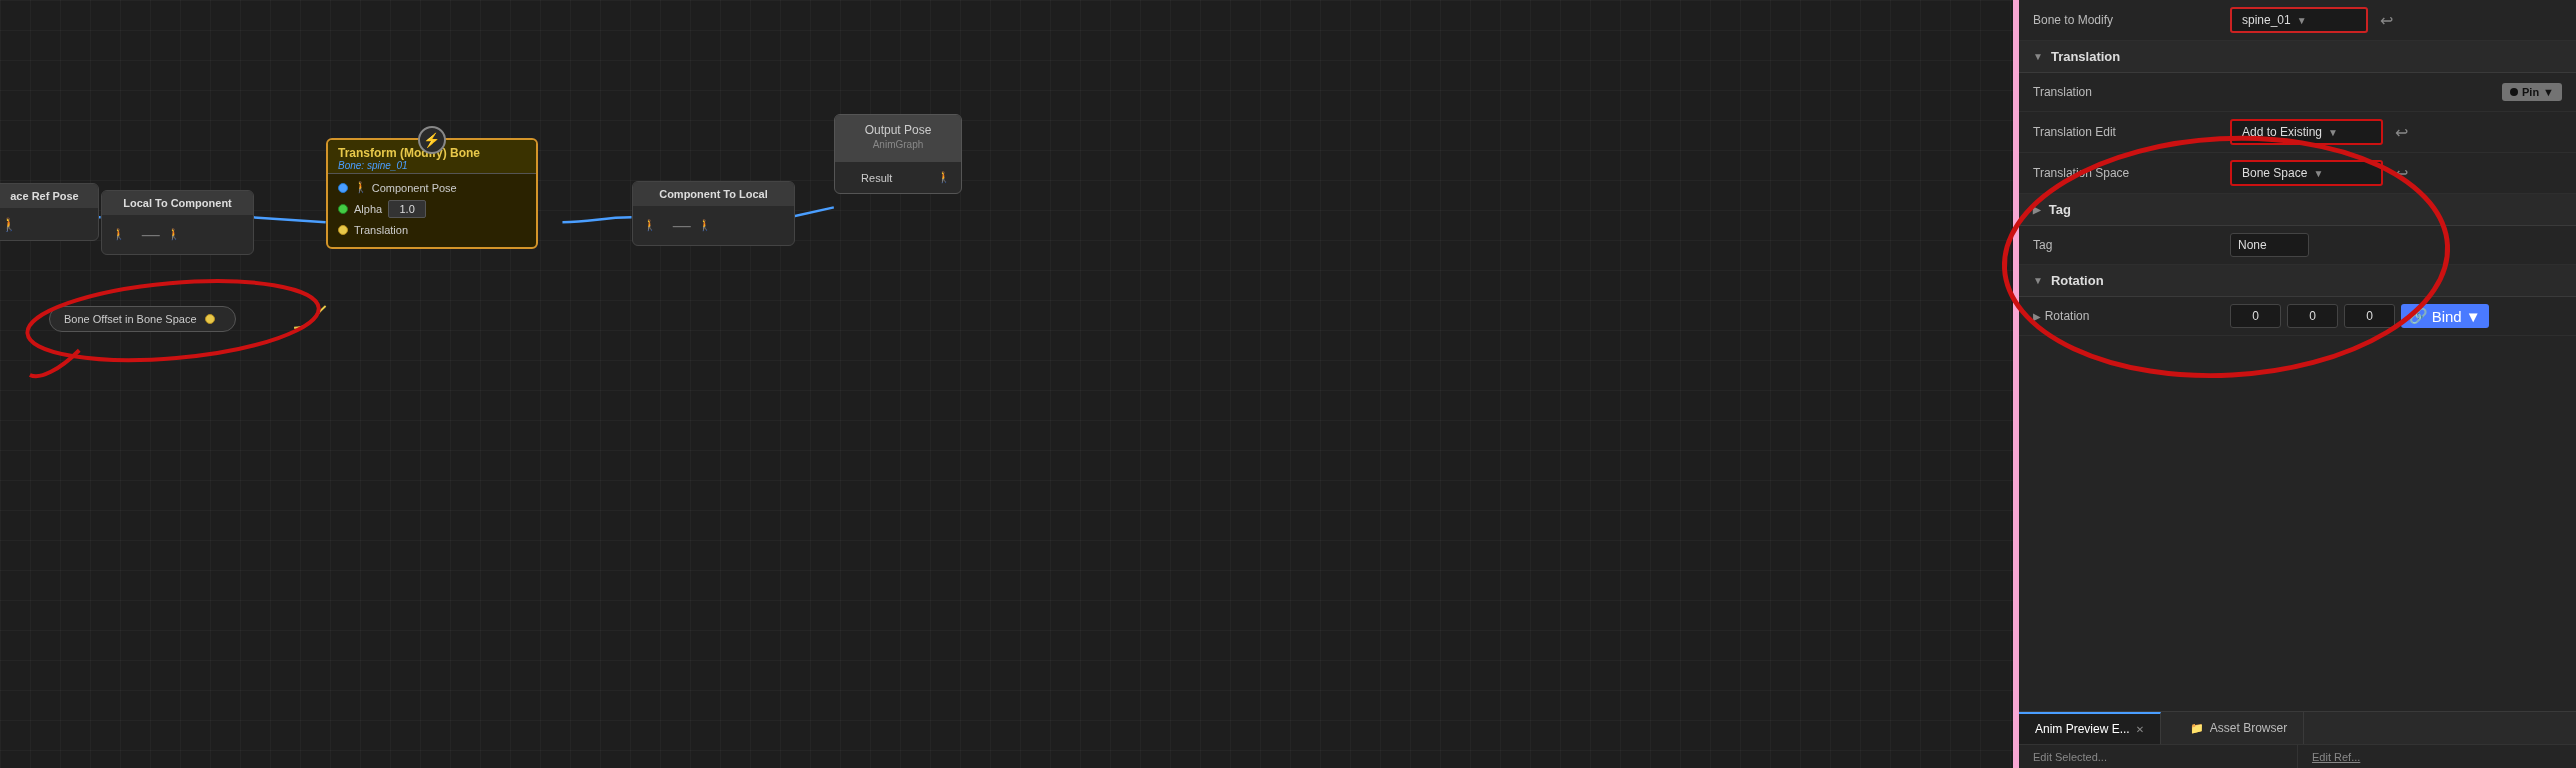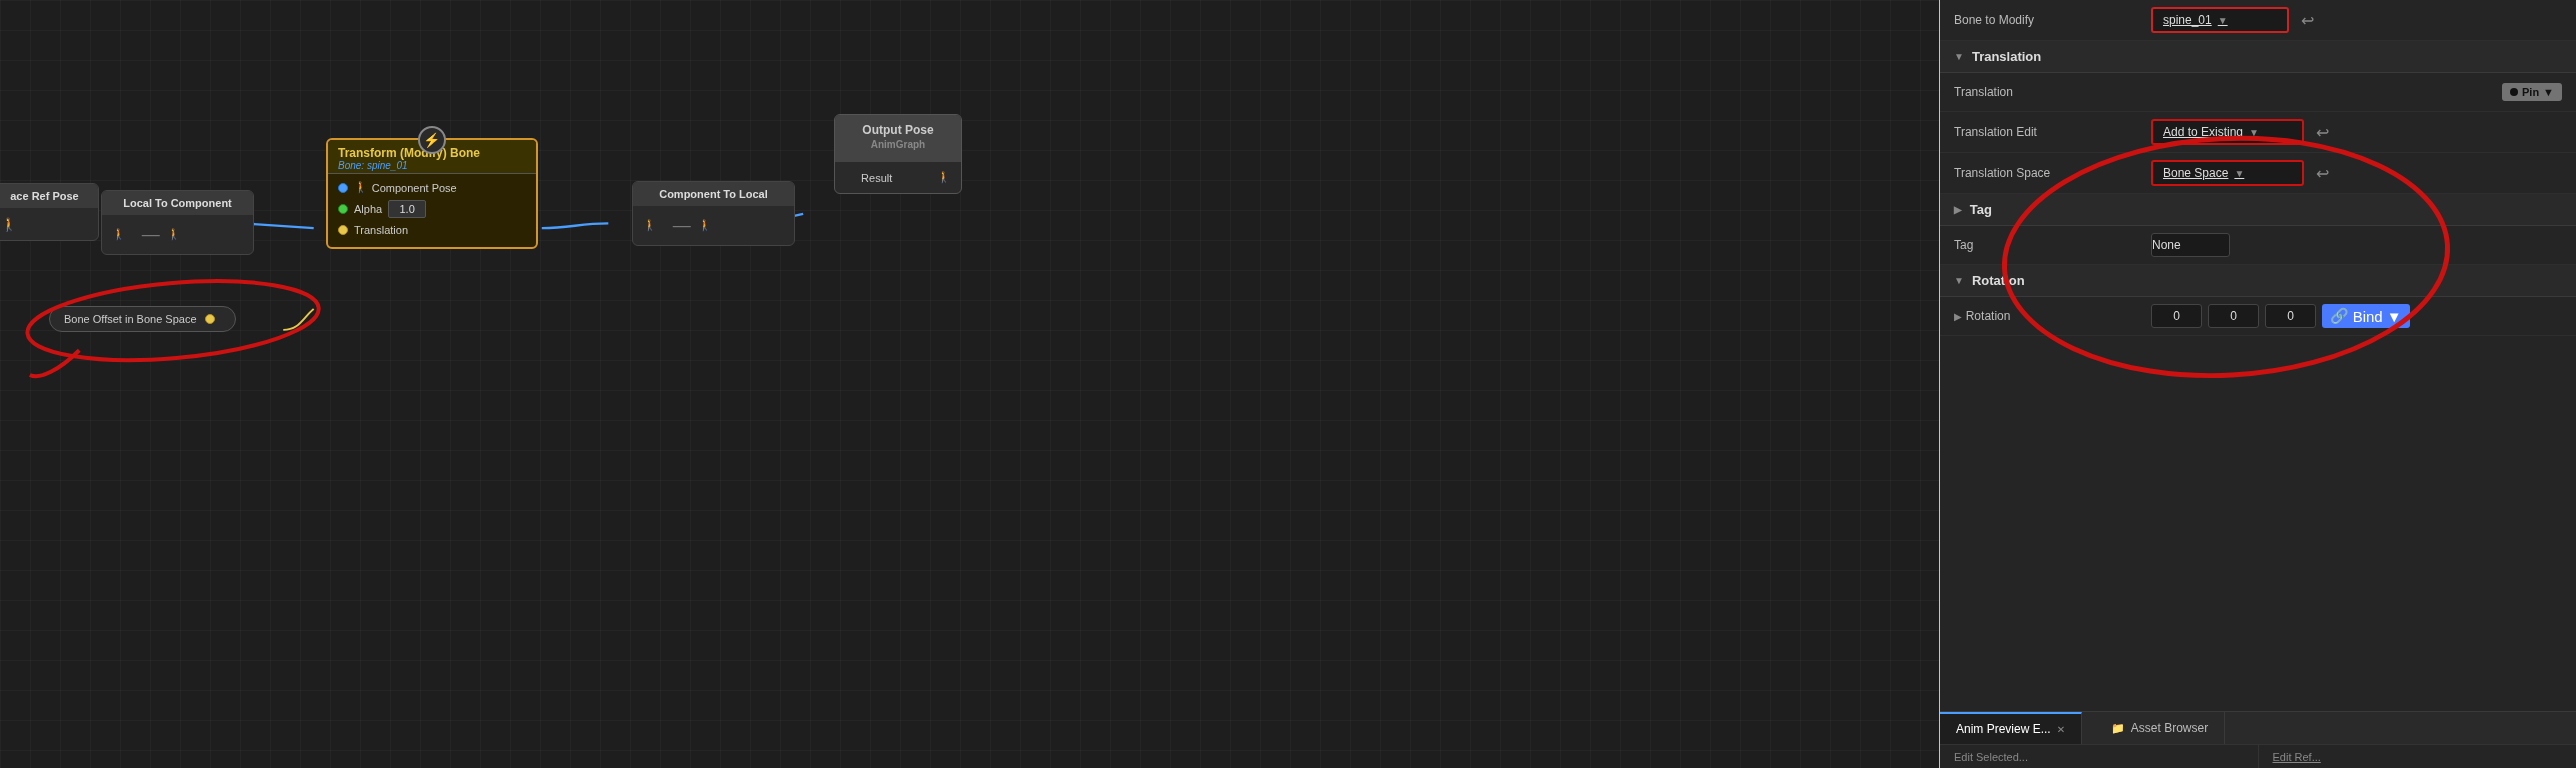--- a/index.html
+++ b/index.html
@@ -115,21 +115,21 @@
       background: #2a2a2a;
       border: 1px solid #555;
       border-radius: 6px;
       text-align: center;
     }
     .node-output-header {
       background: #444;
       padding: 8px 14px;
       border-radius: 5px 5px 0 0;
       font-size: 12px;
-      font-weight: bold;
+      font-weight: normal;
       color: #ccc;
     }
     .node-output-sub {
       font-size: 10px;
       color: #888;
       padding: 2px 0 4px;
     }
 
     
     .connections {
@@ -149,23 +149,23 @@
       padding: 6px 14px;
       display: flex;
       align-items: center;
       gap: 8px;
       font-size: 11px;
       color: #ccc;
     }
 
     
     .right-panel {
-      width: 637px;
+      width: 563px;
       background: #252525;
-      border-left: 1px solid #f9a8d4;
+      border-left: 6px solid #f9a8d4;
       display: flex;
       flex-direction: column;
       overflow-y: auto;
     }
 
     .panel-row {
       display: flex;
       align-items: center;
       padding: 7px 14px;
       border-bottom: 1px solid #2e2e2e;
@@ -187,21 +187,20 @@
       background: #1a1a1a;
       border: 1px solid #444;
       border-radius: 3px;
       color: #ddd;
       padding: 4px 10px;
       font-size: 12px;
       cursor: pointer;
       display: flex;
       align-items: center;
       gap: 6px;
-      text-decoration: underline;
     }
     .dropdown-btn .chevron {
       font-size: 10px;
       color: #888;
     }
 
     .section-header {
       display: flex;
       align-items: center;
       padding: 8px 14px;
@@ -269,21 +268,21 @@
       font-size: 12px;
       width: 51px;
       text-align: center;
     }
 
     .text-val {
       background: #1a1a1a;
       border: 1px solid #444;
       border-radius: 3px;
       color: #ddd;
-      padding: 4px 0;
+      padding: 4px 7px;
       font-size: 12px;
       min-width: 79px;
     }
 
     
     .dropdown-red-outline {
       border: 2px solid #cc2222 !important;
     }
 
     

